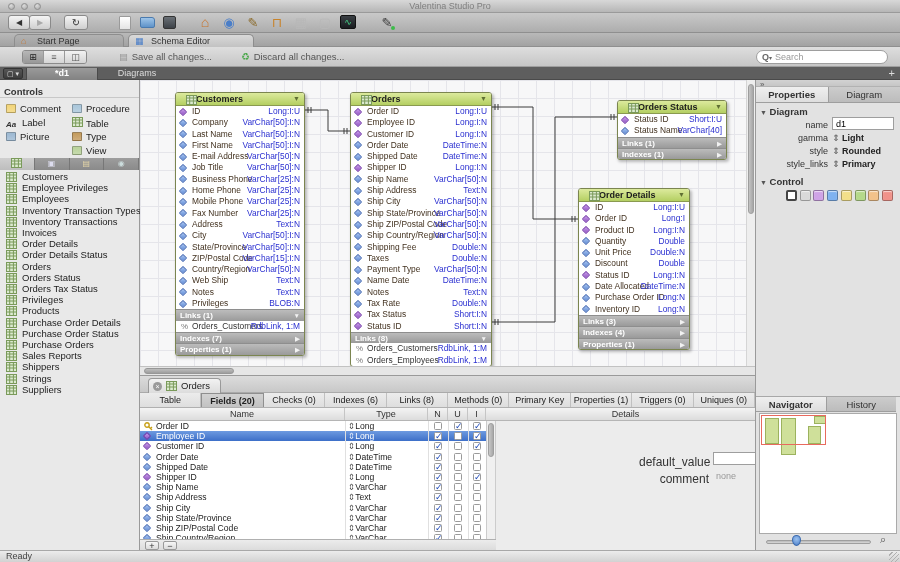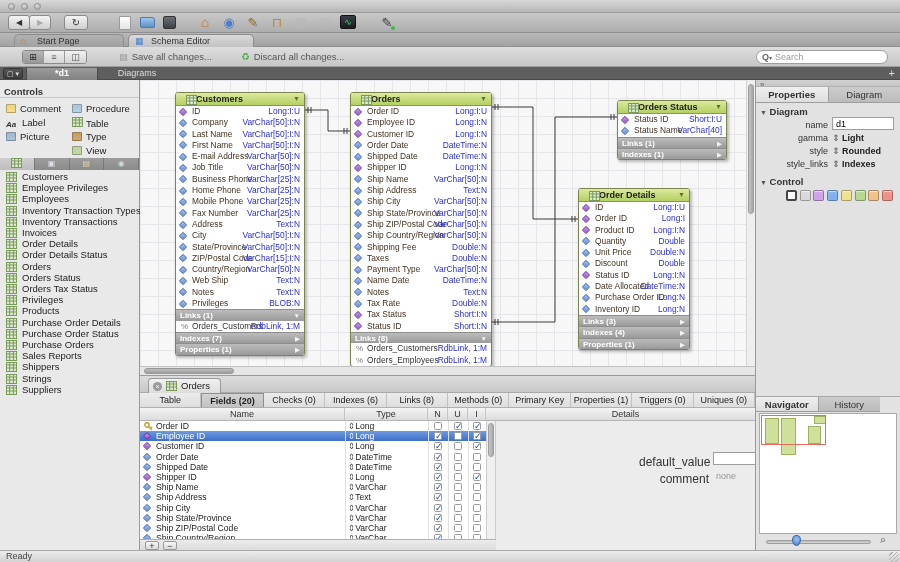--- a/index.html
+++ b/index.html
@@ -179,21 +179,21 @@
   .prop-label { position:absolute; font-size:9px; color:#333; text-align:right; width:68px; }
   .prop-val { position:absolute; left:76px; font-size:9px; font-weight:bold; color:#222; }
   .prop-val .stp { font-weight:normal; color:#555; }
   #name-input { position:absolute; left:76px; top:37px; width:62px; height:13px;
     border:1px solid #9e9e9e; background:#fff; font-size:9px; padding-left:3px;
     font-family:inherit; }
   .swatch { position:absolute; top:110px; width:11px; height:11px; border-radius:2px;
     border:1px solid rgba(0,0,0,.3); box-shadow:inset 0 1px 1px rgba(255,255,255,.6); }
   .swatch.sel { border:2px solid #444; }
   #rp-divider { position:absolute; left:0; top:316px; width:144px; height:1px; background:#a8a8a8; }
-  #nav-tabs { position:absolute; left:0; top:317px; width:124px; height:15px; display:flex;
+  #nav-tabs { position:absolute; left:0; top:317px; width:140px; height:15px; display:flex;
     background:linear-gradient(#cccccc,#bcbcbc); border-bottom:1px solid #9e9e9e; }
   #minimap { position:absolute; left:3px; top:333px; width:138px; height:121px;
     background:#fff; border:1px solid #aaa; }
   .mm-rect { position:absolute; background:#cfe09a; border:1px solid #9cb25e; }
   #mm-view { position:absolute; border:1.5px solid #e86a5e; }
   #nav-slider { position:absolute; left:10px; top:460px; width:105px; height:4px;
     border-radius:2px; background:linear-gradient(#b8b8b8,#d8d8d8); border:1px solid #9e9e9e; }
   #nav-thumb { position:absolute; left:36px; top:455px; width:9px; height:11px;
     background:radial-gradient(circle at 50% 35%,#9cc2f0,#4a7ec8); border:1px solid #3a6aae;
     border-radius:50% 50% 50% 50% / 40% 40% 60% 60%; }
@@ -219,20 +219,21 @@
 </style>
 </head>
 <body>
 
 <div id="stage">
 
   <div class="abs" id="titlebar">
     <div class="traffic" style="left:8px"></div>
     <div class="traffic" style="left:21px"></div>
     <div class="traffic" style="left:34px"></div>
+    <div id="win-title">Valentina Studio Pro</div>
   </div>
 
   <div class="abs" id="toolbar">
     <div class="tbtn" style="left:8px;width:22px"><span style="font-size:8px;color:#333">◀</span></div>
     <div class="tbtn" style="left:29px;width:22px"><span style="font-size:8px;color:#aaa">▶</span></div>
     <div class="tbtn" style="left:64px;width:24px"><span style="font-size:10px;color:#333">↻</span></div>
     <div class="tico" style="left:116px">
         <div class="page-ic" style="margin:2px auto 0"></div>
       </div>
     <div class="tico" style="left:138px">
@@ -675,21 +676,21 @@
       </div>
     <div class="rp-sec" style="top:26px"><span class="tri">▼</span> <span>Diagram</span></div>
     <div id="prop-rows">
         <div class="prop-label" style="top: 40px; left: 4px;">name</div>
         <input id="name-input" value="d1" style="">
         <div class="prop-label" style="top: 53px; left: 4px;">gamma</div>
         <div class="prop-val" style="top: 53px;"><span class="stp">⇕ </span><span>Light</span></div>
         <div class="prop-label" style="top: 66px; left: 4px;">style</div>
         <div class="prop-val" style="top: 66px;"><span class="stp">⇕ </span><span>Rounded</span></div>
         <div class="prop-label" style="top: 79px; left: 4px;">style_links</div>
-        <div class="prop-val" style="top: 79px;"><span class="stp">⇕ </span><span>Indexes</span></div>
+        <div class="prop-val" style="top: 79px;"><span class="stp">⇕ </span><span>Primary</span></div>
       </div>
     <div class="rp-sec" style="top:96px"><span class="tri">▼</span> <span>Control</span></div>
     <div id="swatches">
         <div class="swatch sel" style="left: 30px; background: rgb(255, 255, 255);"></div>
         <div class="swatch" style="left: 43.7px; background: rgb(217, 217, 217);"></div>
         <div class="swatch" style="left: 57.4px; background: rgb(207, 163, 230);"></div>
         <div class="swatch" style="left: 71.1px; background: rgb(127, 178, 240);"></div>
         <div class="swatch" style="left: 84.8px; background: rgb(242, 224, 138);"></div>
         <div class="swatch" style="left: 98.5px; background: rgb(181, 217, 138);"></div>
         <div class="swatch" style="left: 112.2px; background: rgb(242, 194, 138);"></div>

